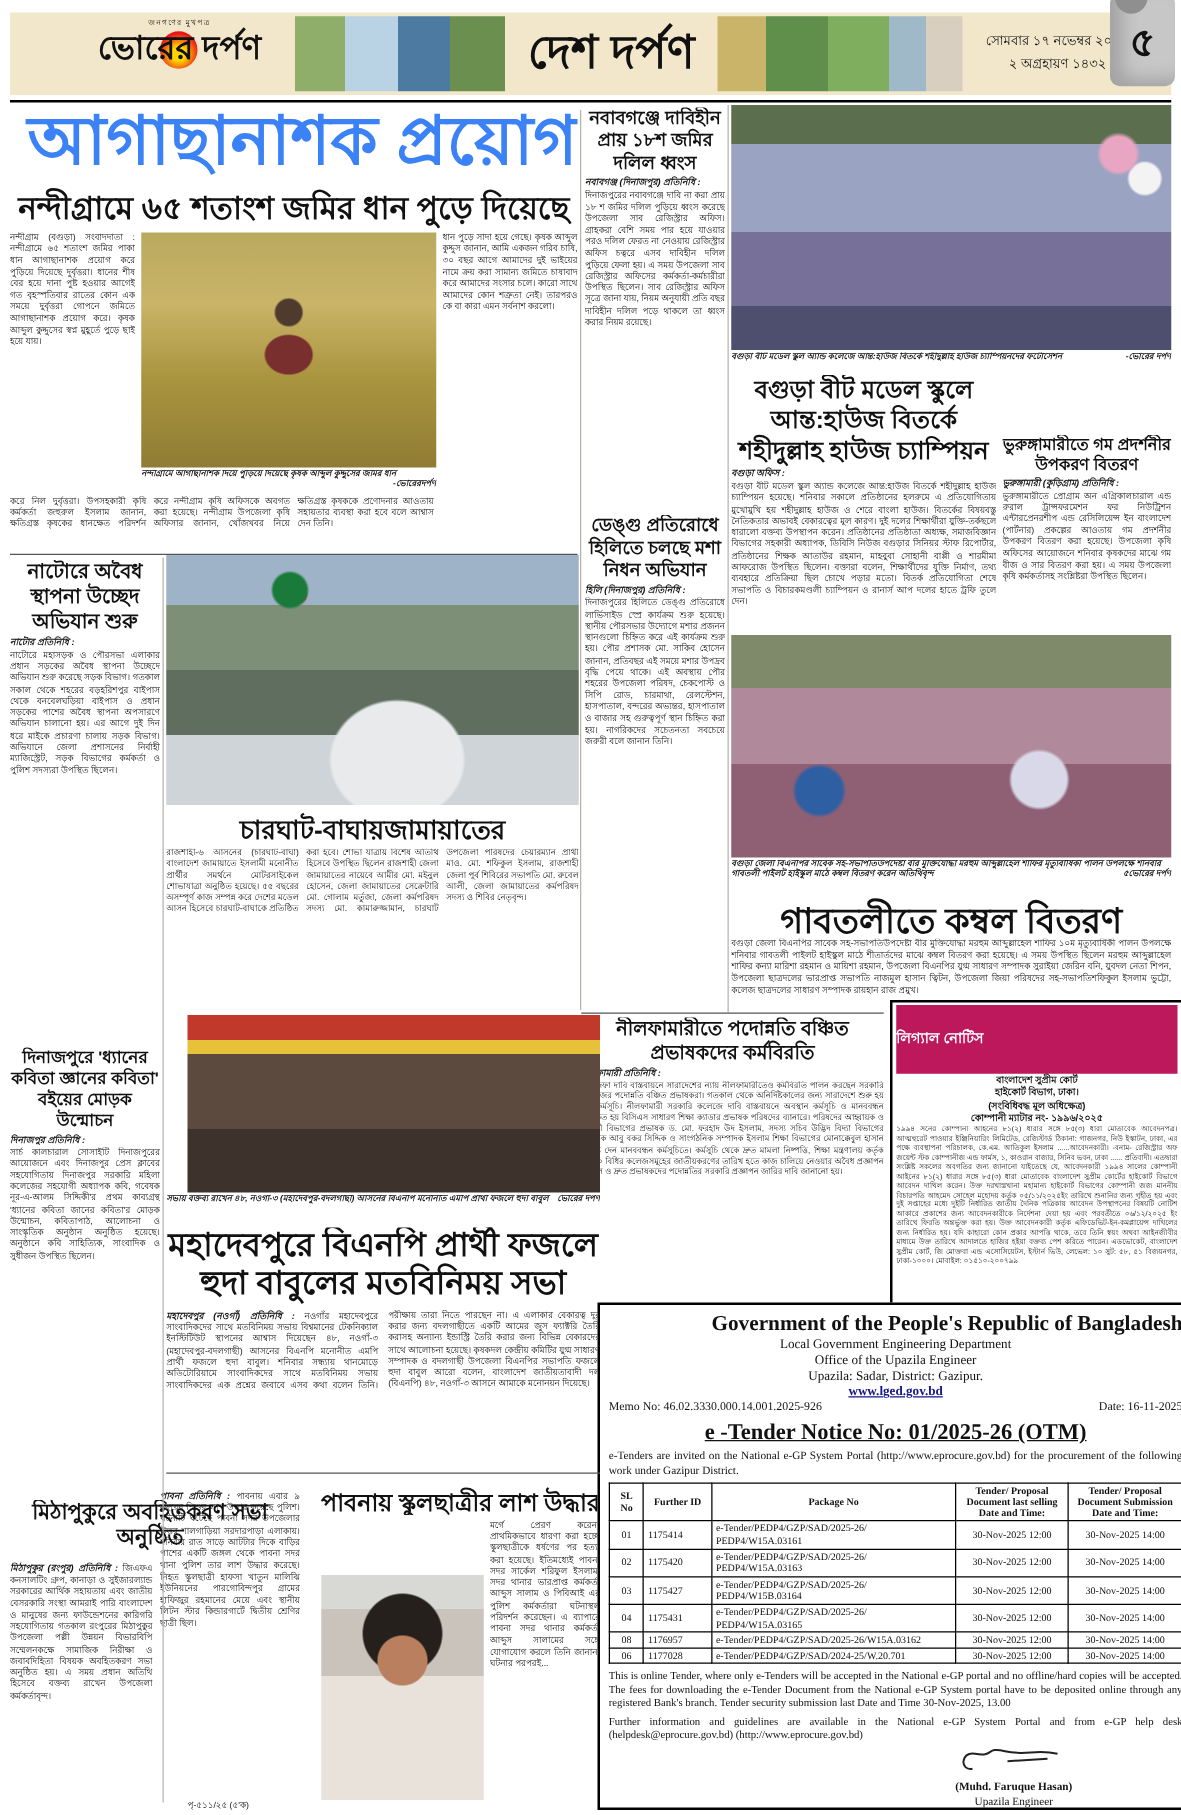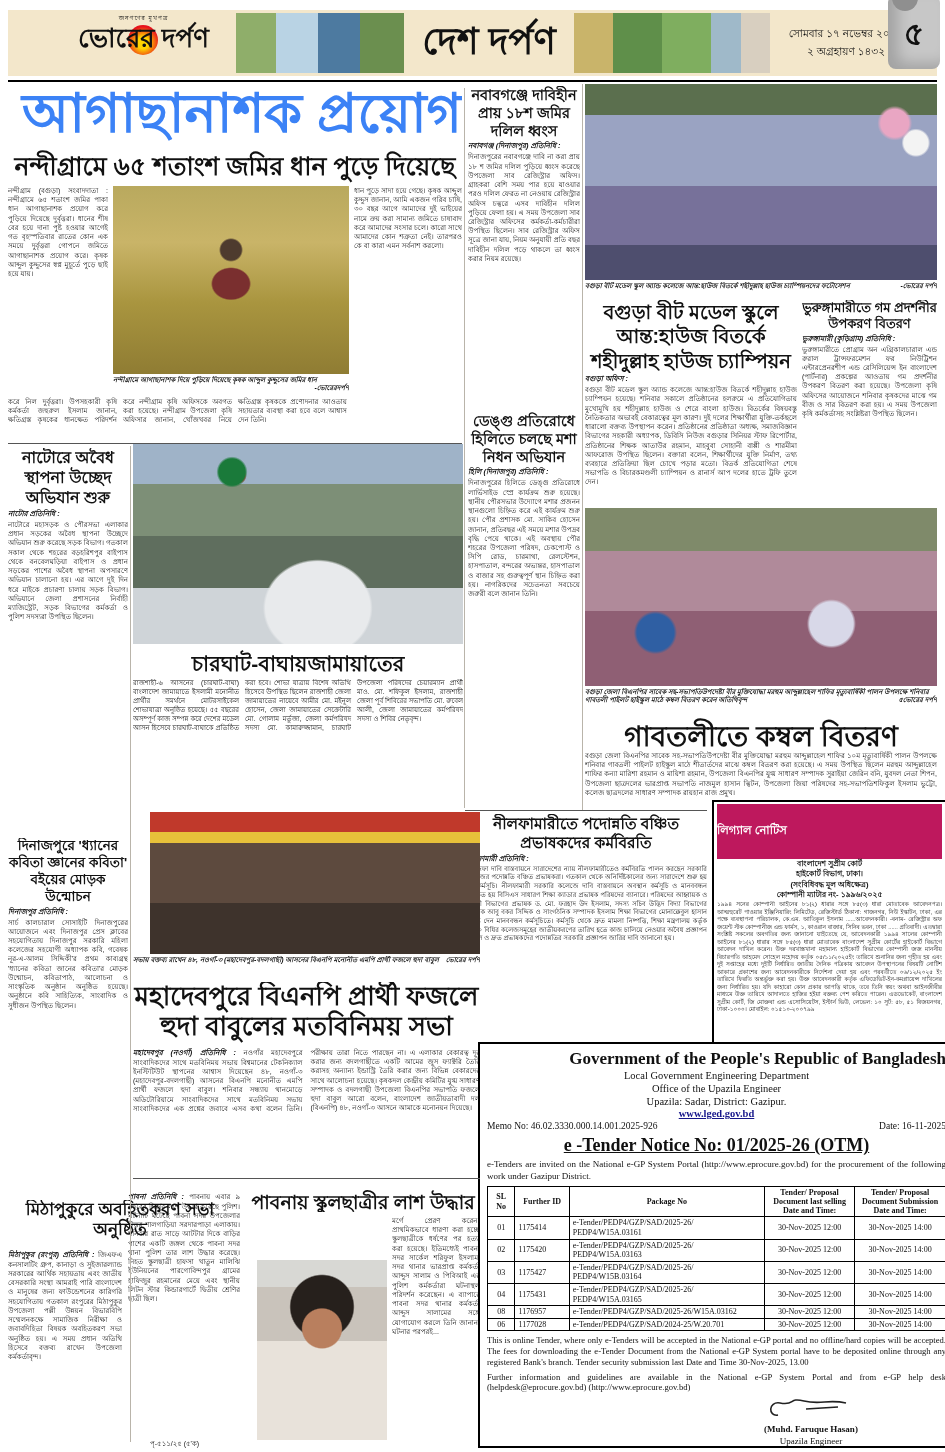--- a/index.html
+++ b/index.html
@@ -64,21 +64,21 @@
   
   .school-photo{position:absolute;left:585px;top:84px;width:352px;height:196px;background:
       radial-gradient(circle at 88% 20%, #e9a6c3 0 4%, rgba(0,0,0,0) 5%),
       radial-gradient(circle at 94% 30%, #f3f3f3 0 3.4%, rgba(0,0,0,0) 4%),
       linear-gradient(180deg,#5b6f4e 0 16%, #9aa3c2 16% 52%, #77719a 52% 82%, #4e4e6e 82% 100%);}
   .school-caption{position:absolute;left:585px;top:282px;width:352px;height:15px;}
   .cap-credit{float:right;font-weight:bold;}
   .bogura{left:585px;top:300px;width:212px;height:206px;}
   .bogura .art-head{font-size:19.5px;}
   .bhu{left:802px;top:300px;width:135px;height:206px;}
-  .bhu .art-head{font-size:13px;}
+  .bhu .art-head{font-size:13px;margin-top:48px;}
   .blanket-photo{position:absolute;left:585px;top:508px;width:352px;height:178px;background:
       radial-gradient(circle at 20% 70%, #2f5fa3 0 6%, rgba(0,0,0,0) 7%),
       radial-gradient(circle at 70% 65%, #d8d8e8 0 8%, rgba(0,0,0,0) 9%),
       linear-gradient(180deg,#7f8a6a 0 24%, #b08a9a 24% 58%, #8f5f74 58% 100%);}
   .blanket-caption{position:absolute;left:585px;top:688px;width:352px;height:26px;}
   .gab-head{position:absolute;left:585px;top:715px;width:352px;font-size:28px;font-weight:bold;text-align:center;height:34px;overflow:hidden;}
   .gab-body{position:absolute;left:585px;top:751px;width:352px;height:58px;}
   .nil{left:465px;top:814px;width:242px;height:224px;}
   .nil .art-head{font-size:15.5px;}
 
@@ -119,21 +119,21 @@
   td.c{text-align:center;}
   .note{font-size:8.6px;text-align:justify;line-height:1.25;margin-top:4px;}
   .sig{width:190px;margin:2px 40px 0 auto;text-align:center;font-size:9px;line-height:1.25;}
   .sig .nm{font-weight:bold;}
 
   
   .bottom-band{position:absolute;left:8px;top:1182px;width:472px;height:262px;}
   .mith-head{position:absolute;left:6px;top:18px;width:212px;font-size:17px;font-weight:bold;text-align:center;line-height:1.2;height:46px;overflow:hidden;}
   .mith-col{position:absolute;left:0;top:68px;width:114px;height:192px;overflow:hidden;}
   .pabna-col1{position:absolute;left:120px;top:10px;width:112px;height:250px;overflow:hidden;}
-  .pabna-head{position:absolute;left:238px;top:6px;width:234px;font-size:19px;font-weight:bold;text-align:center;height:24px;overflow:hidden;}
+  .pabna-head{position:absolute;left:238px;top:6px;width:234px;font-size:19px;font-weight:bold;text-align:right;height:24px;overflow:hidden;}
   .pabna-photo{position:absolute;left:249px;top:78px;width:130px;height:180px;background:
       radial-gradient(circle at 50% 38%, #b97f5e 0 15%, rgba(0,0,0,0) 16%),
       radial-gradient(circle at 50% 26%, #26201c 0 21%, rgba(0,0,0,0) 22%),
       linear-gradient(180deg,#d8d8d4 0 15%, #c9c3bb 15% 45%, #e8e2da 45% 100%);}
   .pabna-col2{position:absolute;left:384px;top:34px;width:88px;height:226px;overflow:hidden;}
   .footer-note{position:absolute;left:150px;top:1438px;font-size:7px;}
 </style>
 </head>
 <body>
 

